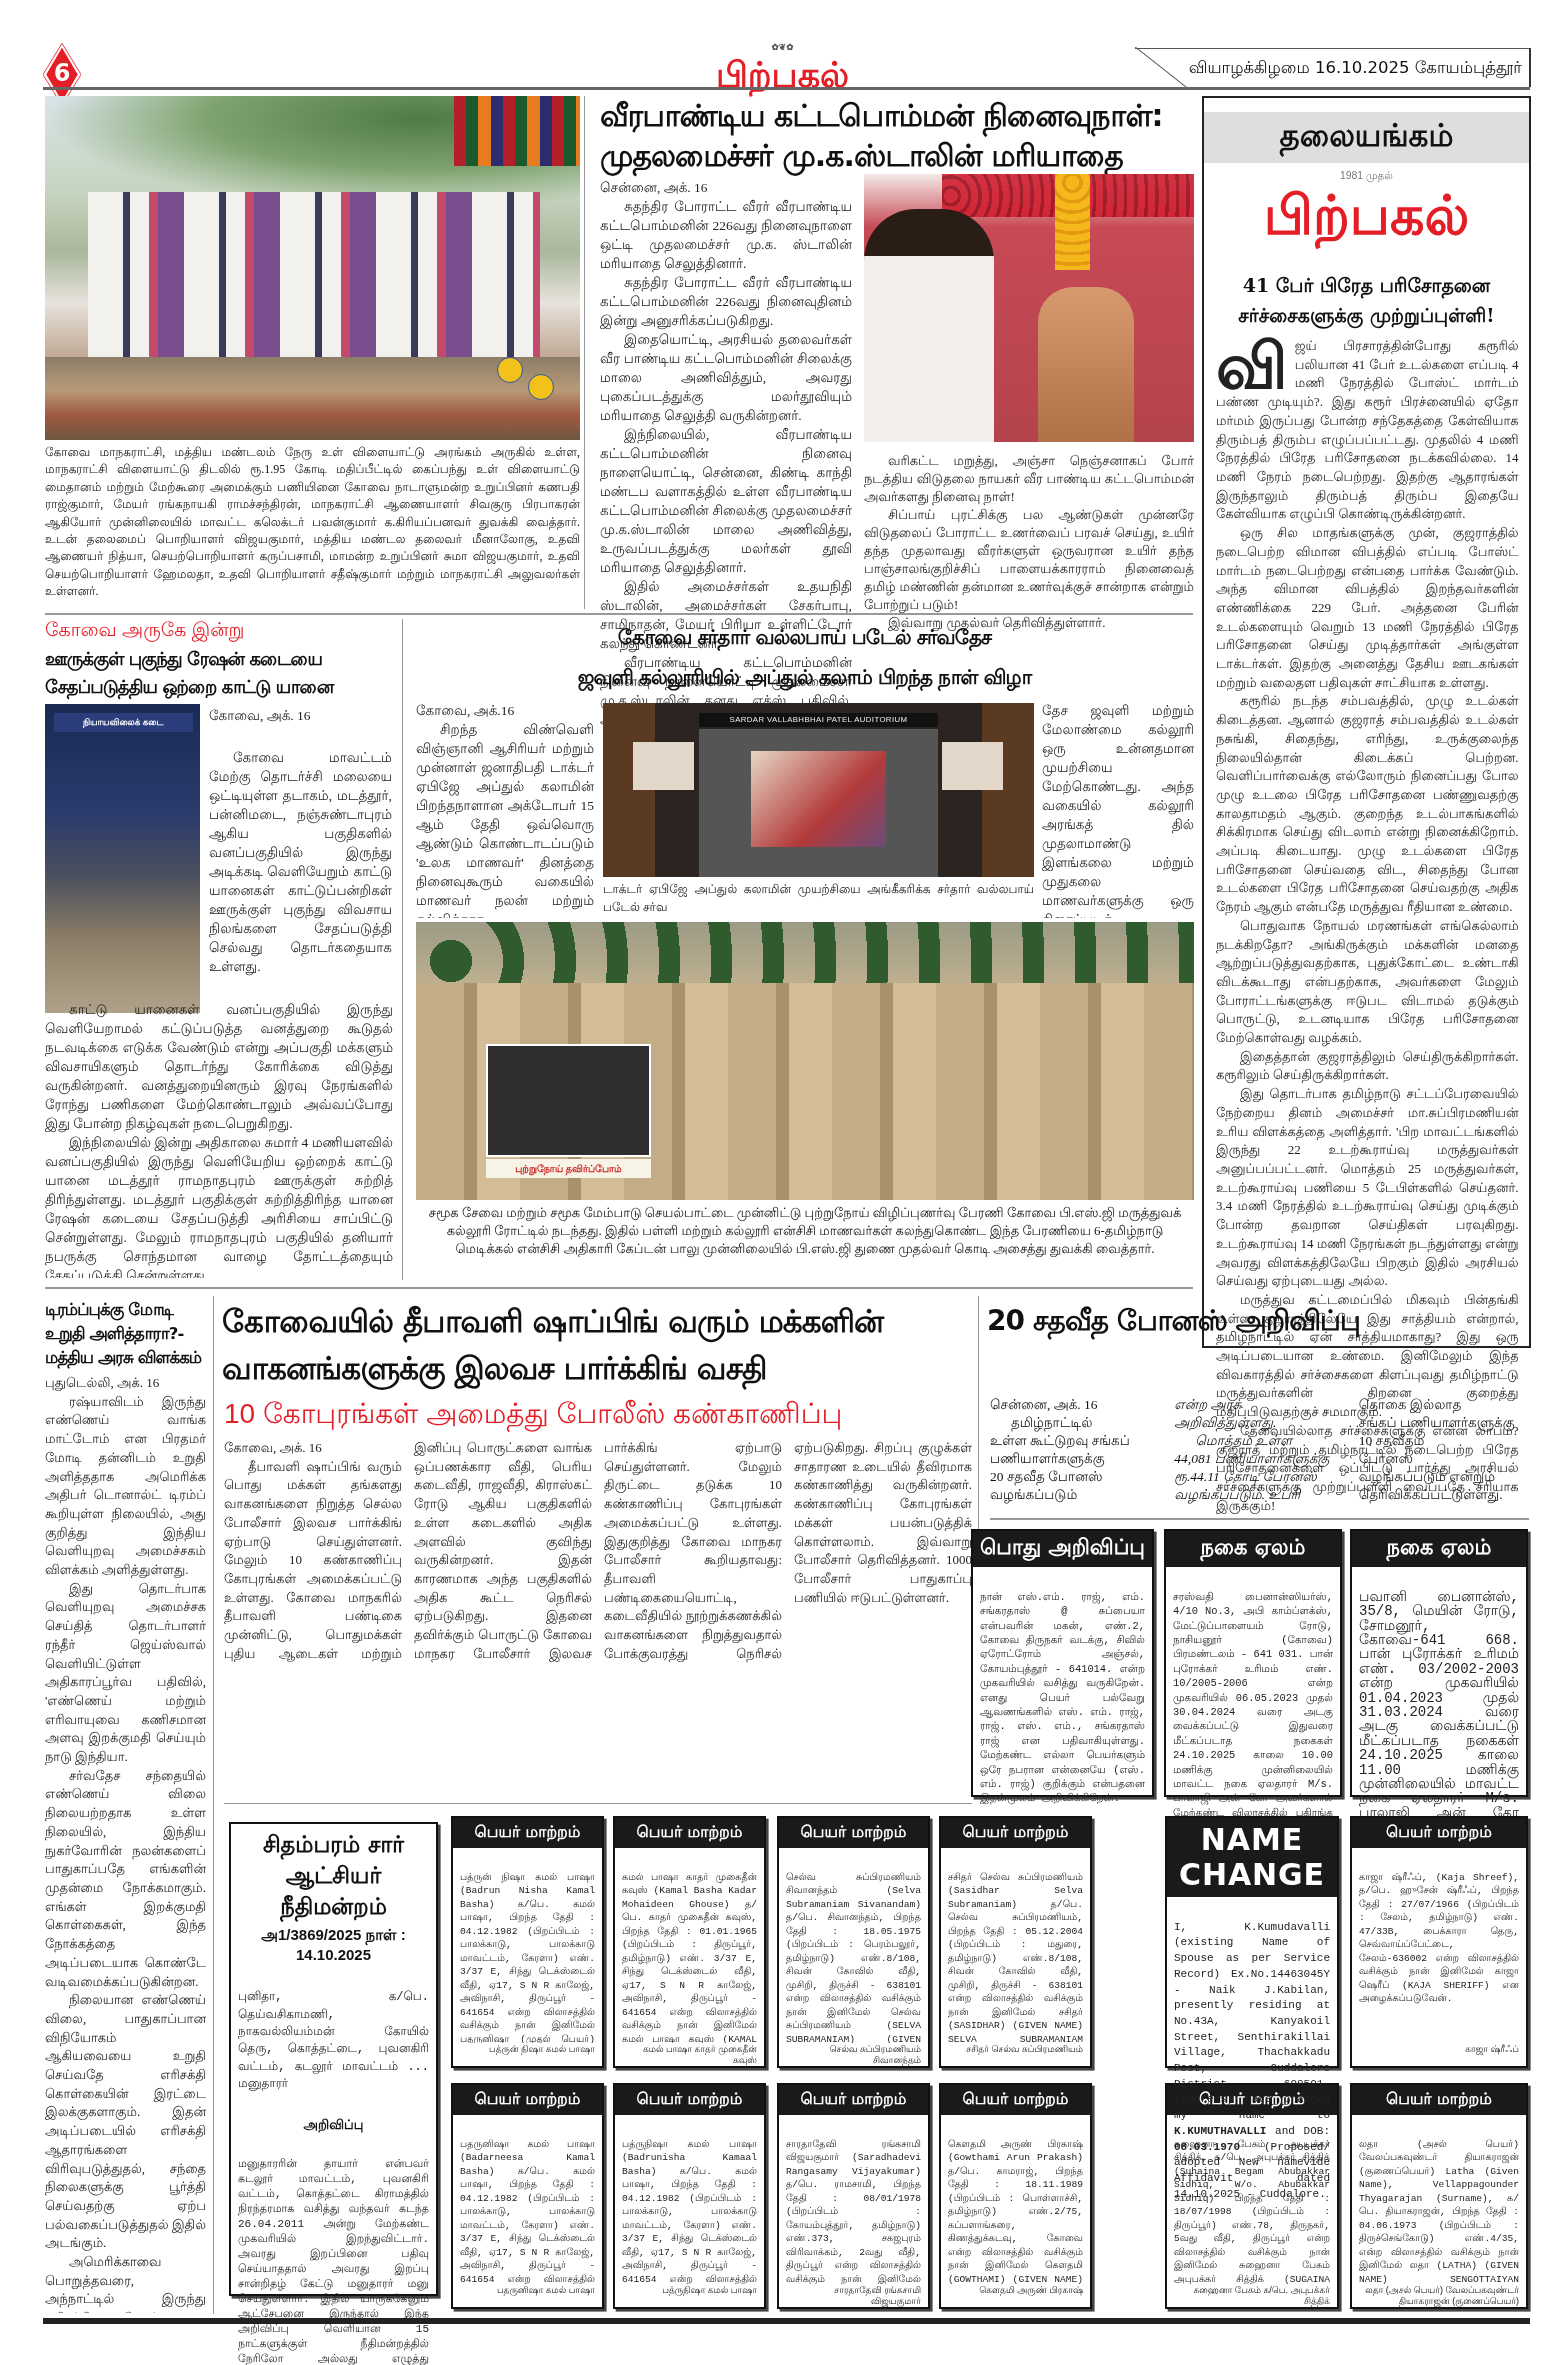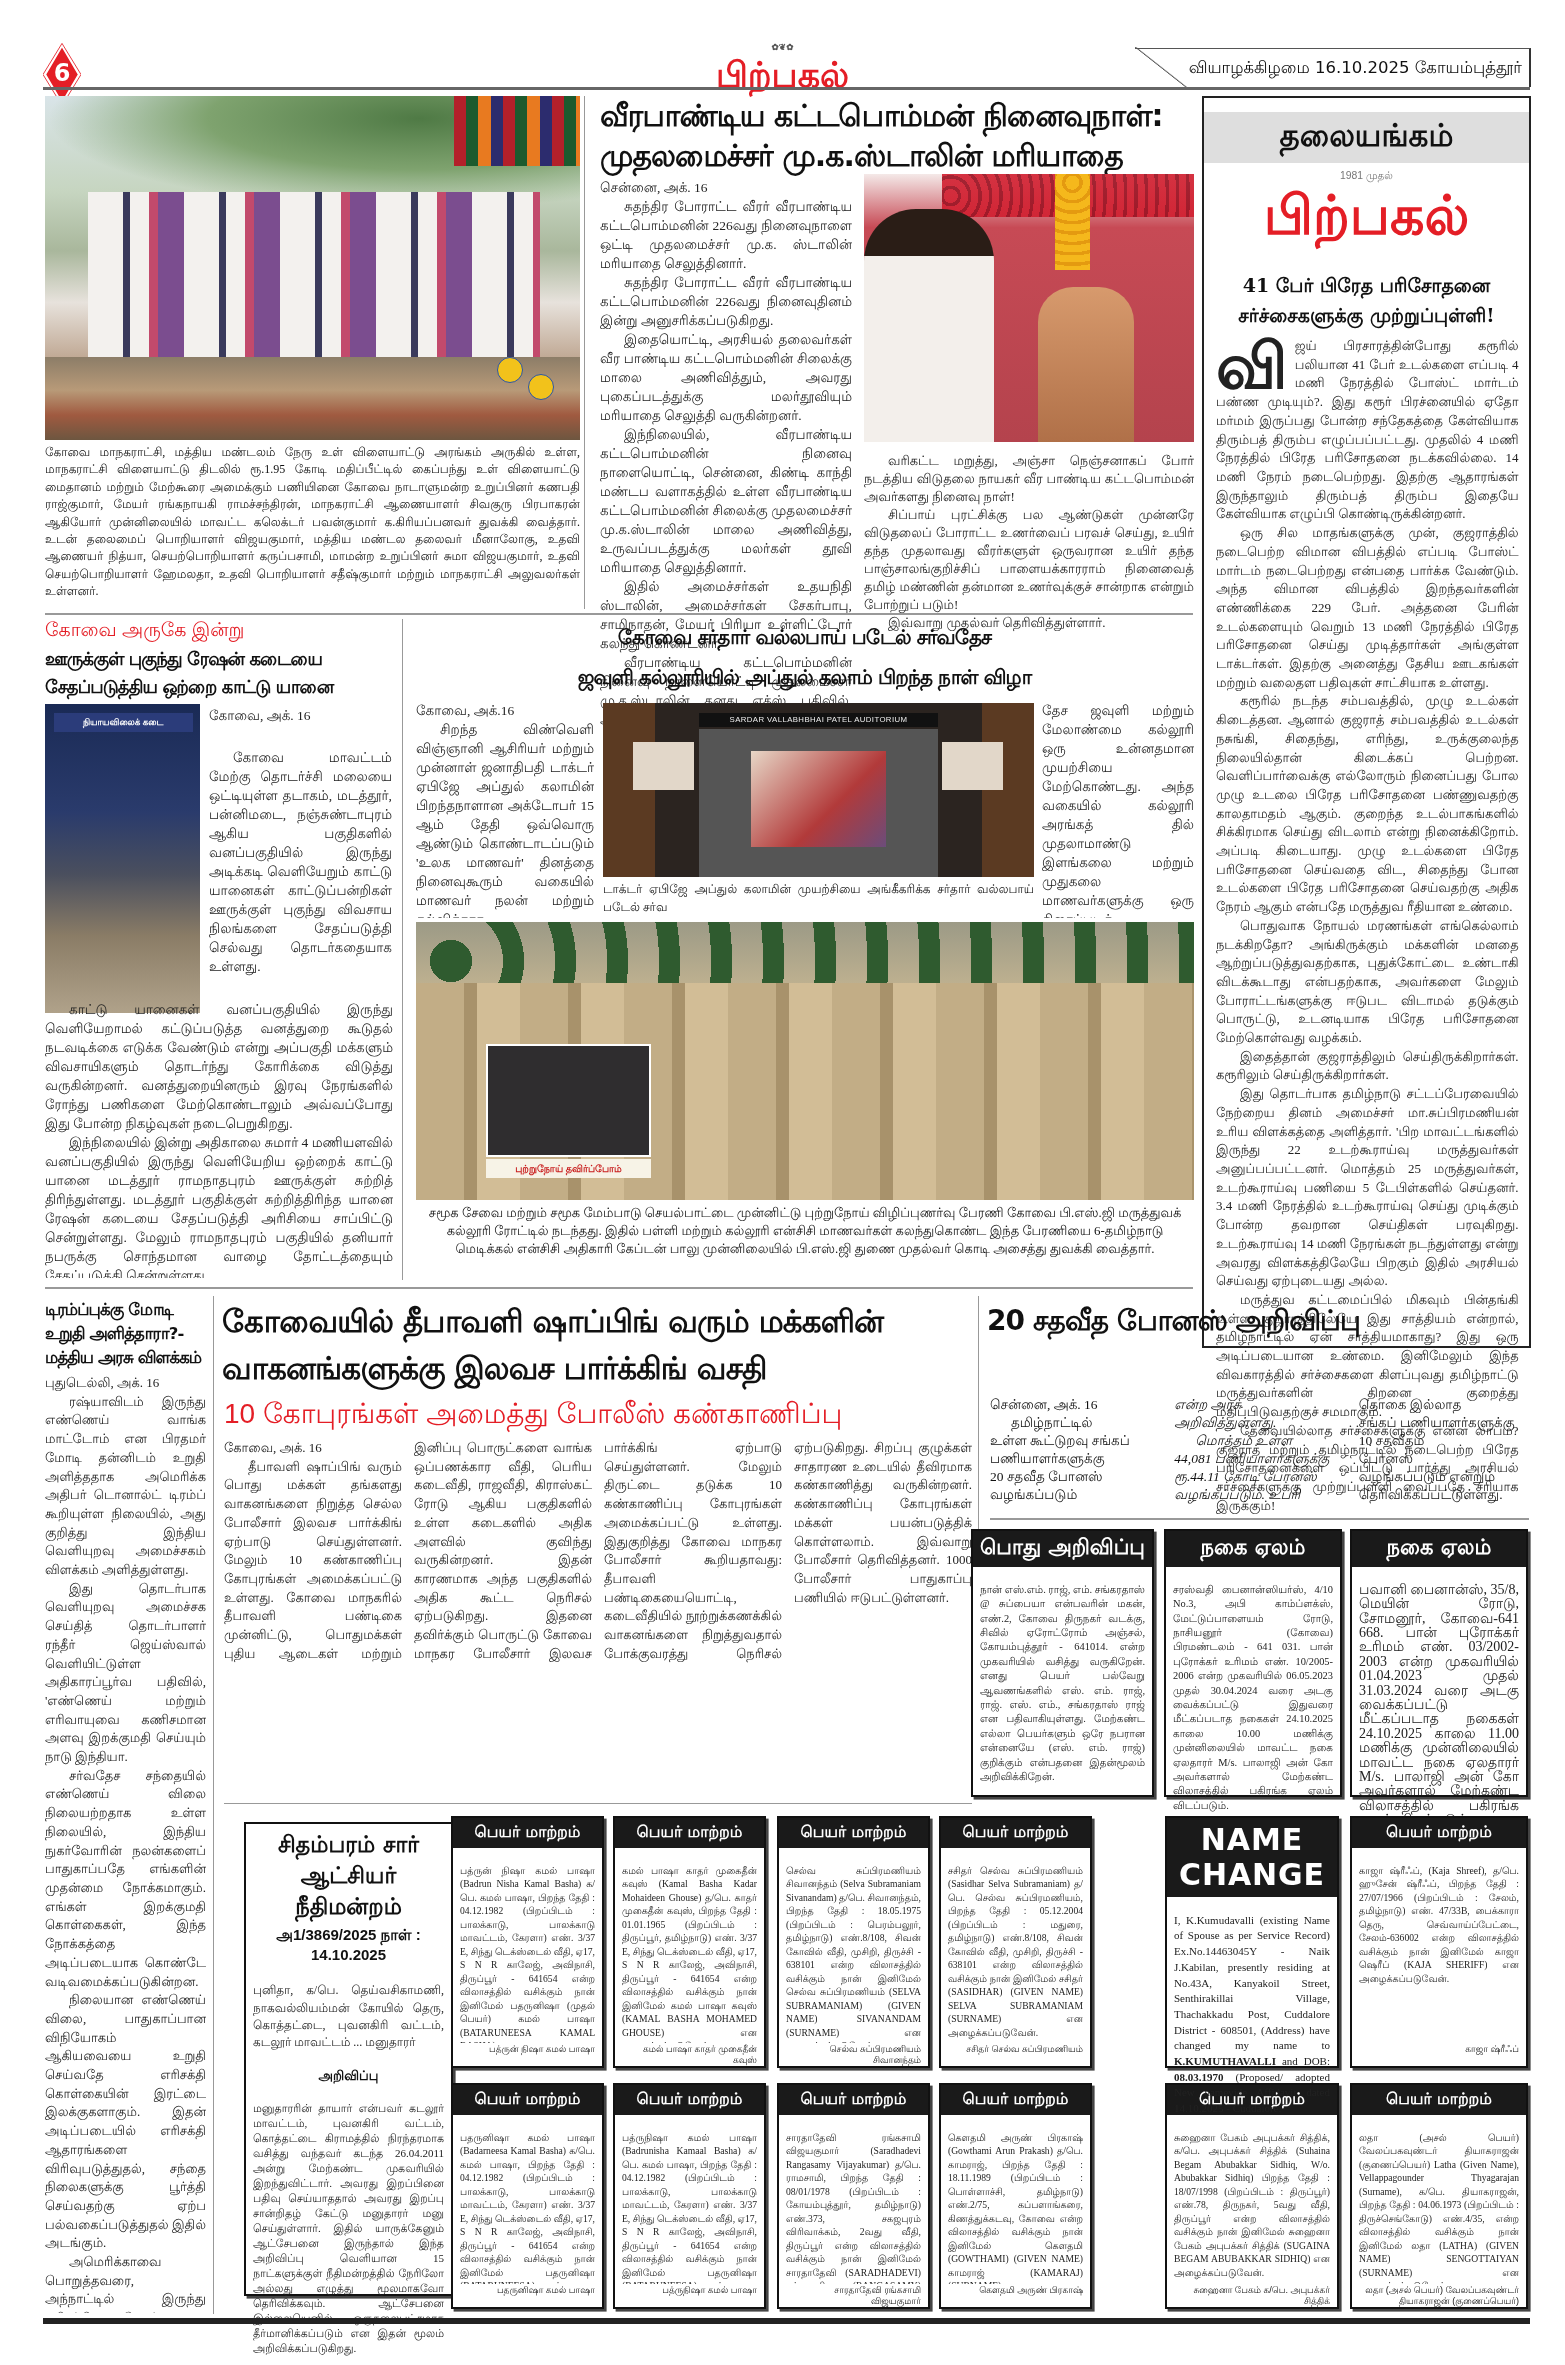--- a/index.html
+++ b/index.html
@@ -25,21 +25,21 @@
 .editorial .band{background:#dedede;text-align:center;font-size:31px;font-weight:bold;padding:5.2px 0;margin:14px 0 0;font-family:"DejaVu Sans",sans-serif}
 .editorial .logo{color:#e41e26;font-size:54px;font-weight:bold;text-align:center;font-family:"DejaVu Serif",serif;margin-top:17.4px}
 .editorial .logo-emblem{text-align:center;font-size:10.4px;color:#777;margin-top:7px}
 .editorial h2{font-family:"DejaVu Serif",serif;font-weight:bold;font-size:19px;line-height:30px;text-align:center;padding:0 8.7px;margin-top:15.7px}
 .editorial .body-text{padding:7px 10.4px 0 12px;font-size:13px;line-height:18.7px}
 .dropcap{float:left;font-size:63px;line-height:54px;font-weight:bold;margin:1.7px 7px 0 0;font-family:"DejaVu Serif",serif}
 
 .ad{position:absolute;border:2.6px solid #111;background:#fff;box-shadow:2.6px 2.6px 0 #444}
 .ad .ad-title{background:#1a1a1a;color:#fff;text-align:center;font-weight:bold;font-size:21px;padding:3.5px 0 5.2px;font-family:"DejaVu Sans",sans-serif}
 .ad .ad-title.en{font-size:30px;letter-spacing:0.9px}
-.ad .ad-body{padding:16px 7px;font-size:11px;line-height:15px;text-align:justify;color:#222;font-family:Liberation Serif, serif}
+.ad .ad-body{padding:23px 7px;font-size:11px;line-height:15px;text-align:justify;color:#222;font-family:Liberation Mono, monospace}
 .ad .sig{text-align:right;font-size:10.4px;padding:1.7px 7px 5.2px}
 .court .ct{text-align:center;font-family:"DejaVu Sans",sans-serif;font-weight:bold;font-size:22.6px;line-height:31px;padding-top:5.2px}
 .court .cn{text-align:center;font-size:15px;font-weight:bold;padding:3.5px 0}
 .foot-rule{left:43px;top:2318px;width:1487px;height:6px;background:#222}
 .caption{font-family:"Liberation Serif",serif;font-size:12.6px;line-height:18px;text-align:justify}
 .red{color:#e41e26}
 </style>
 </head>
 <body>
 
@@ -237,21 +237,21 @@
   <div class="ad-title">நகை ஏலம்</div>
   <div class="ad-body" style="font-size:10.4px;line-height:14.4px">சரஸ்வதி பைனான்ஸியர்ஸ், 4/10 No.3, அபி காம்ப்ளக்ஸ், மேட்டுப்பாளையம் ரோடு, நாசியனூர் (கோவை) பிரமண்டலம் - 641 031. பான் புரோக்கர் உரிமம் எண். 10/2005-2006 என்ற முகவரியில் 06.05.2023 முதல் 30.04.2024 வரை அடகு வைக்கப்பட்டு இதுவரை மீட்கப்படாத நகைகள் 24.10.2025 காலை 10.00 மணிக்கு முன்னிலையில் மாவட்ட நகை ஏலதாரர் M/s. பாலாஜி அன் கோ அவர்களால் மேற்கண்ட விலாசத்தில் பகிரங்க ஏலம் விடப்படும்.</div>
 </div>
 <div class="ad" style="left:1350px;top:1529px;width:178px;height:268px">
   <div class="ad-title">நகை ஏலம்</div>
   <div class="ad-body" style="font-size:14px;line-height:14.4px">பவானி பைனான்ஸ், 35/8, மெயின் ரோடு, சோமனூர், கோவை-641 668. பான் புரோக்கர் உரிமம் எண். 03/2002-2003 என்ற முகவரியில் 01.04.2023 முதல் 31.03.2024 வரை அடகு வைக்கப்பட்டு மீட்கப்படாத நகைகள் 24.10.2025 காலை 11.00 மணிக்கு முன்னிலையில் மாவட்ட நகை ஏலதாரர் M/s. பாலாஜி அன் கோ அவர்களால் மேற்கண்ட விலாசத்தில் பகிரங்க ஏலம் விடப்படும்.</div>
 </div>
 
 <div class="hrule" style="left:224px;top:1803px;width:748px;height:0.9px"></div>
 
-<div class="ad court" style="left:244px;top:1822px;width:209px;height:474px">
+<div class="ad court" style="left:229px;top:1822px;width:209px;height:474px">
   <div class="ct">
     <div>சிதம்பரம் சார்</div>
     <div>ஆட்சியர் நீதிமன்றம்</div>
   </div>
   <div class="cn">அ1/3869/2025 நாள் : 14.10.2025</div>
   <div class="ad-body" style="font-size:12px;line-height:17.4px">புனிதா, க/பெ. தெய்வசிகாமணி, நாகவல்லியம்மன் கோயில் தெரு, கொத்தட்டை, புவனகிரி வட்டம், கடலூர் மாவட்டம் ... மனுதாரர்</div>
   <div style="text-align:center;font-weight:bold;font-size:13px">அறிவிப்பு</div>
   <div class="ad-body" style="font-size:11px;line-height:15px">மனுதாரரின் தாயார் என்பவர் கடலூர் மாவட்டம், புவனகிரி வட்டம், கொத்தட்டை கிராமத்தில் நிரந்தரமாக வசித்து வந்தவர் கடந்த 26.04.2011 அன்று மேற்கண்ட முகவரியில் இறந்துவிட்டார். அவரது இறப்பினை பதிவு செய்யாததால் அவரது இறப்பு சான்றிதழ் கேட்டு மனுதாரர் மனு செய்துள்ளார். இதில் யாருக்கேனும் ஆட்சேபனை இருந்தால் இந்த அறிவிப்பு வெளியான 15 நாட்களுக்குள் நீதிமன்றத்தில் நேரிலோ அல்லது எழுத்து மூலமாகவோ தெரிவிக்கவும். ஆட்சேபனை இல்லையெனில் ஒருதலைபட்சமாக தீர்மானிக்கப்படும் என இதன் மூலம் அறிவிக்கப்படுகிறது.</div>
   <div class="sig">புனிதா மனுதாரர்</div>
 </div>

